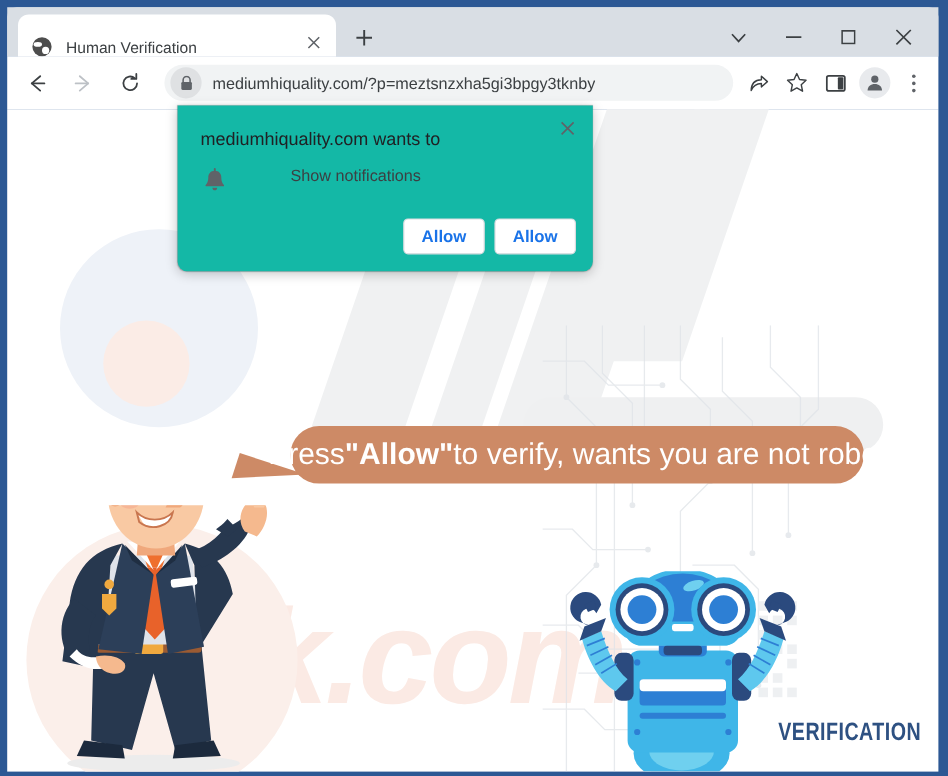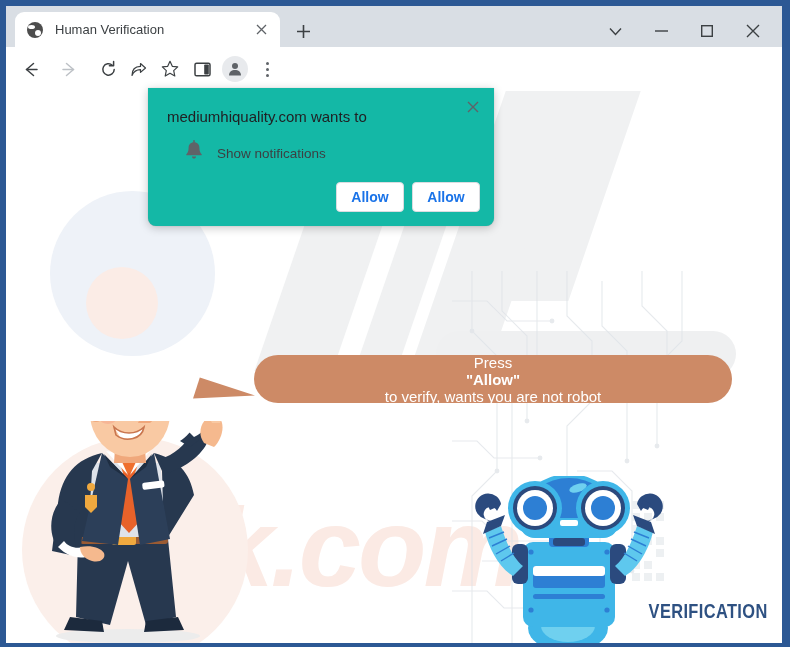--- a/index.html
+++ b/index.html
@@ -27,21 +27,21 @@
   
   .tabstrip {
     position: absolute; left: 6px; top: 6px; width: 776px; height: 41px;
     background: #d9dee4;
     border-top-left-radius: 8px; border-top-right-radius: 8px;
   }
   .tab {
     position: absolute; left: 9px; top: 6px; width: 265px; height: 35px;
     background: #ffffff;
     border-top-left-radius: 9px; border-top-right-radius: 9px;
-    display: flex; align-items: center;
+    display: flex; align-items: flex-end;
   }
   .tab-favicon {
     width: 16px; height: 16px; margin-left: 12px; flex: none;
     position: relative;
   }
   .globe {
     width: 16px; height: 16px; border-radius: 50%;
     background: #4d4d4d;
     position: relative; overflow: hidden;
   }
@@ -164,28 +164,27 @@
     background: #eef2f8;
   }
   .pink-circle-top {
     position: absolute; left: 80px; top: 176px;
     width: 72px; height: 72px; border-radius: 50%;
     background: #fbece6;
   }
 
   
   .bubble {
-    position: absolute; left: 248px; top: 264px;
+    position: absolute; left: 236px; top: 264px;
     width: 478px; height: 48px;
     background: #cd8a66;
     border-radius: 24px;
     display: flex; align-items: center; justify-content: center;
-    color: #ffffff; font-size: 15px;
+    color: #ffffff; font-size: 25px;
     white-space: nowrap;
-    flex-direction: column;
   }
   .bubble b { font-weight: bold; }
   .bubble-tail {
     position: absolute; left: 189px; top: 295px;
     width: 0; height: 0;
     border-left: 0 solid transparent;
     border-top: 22px solid #cd8a66;
     border-right: 58px solid transparent;
     transform: rotate(18deg);
   }
@@ -200,22 +199,22 @@
   }
   .dialog-close {
     position: absolute; right: 10px; top: 8px; width: 22px; height: 22px;
     display: flex; align-items: center; justify-content: center;
   }
   .dialog-title {
     position: absolute; left: 19px; top: 20px;
     font-size: 15px; color: #202124;
   }
   .dialog-row {
-    position: absolute; left: 35px; top: 51px;
-    display: flex; align-items: flex-end;
+    position: absolute; left: 20px; top: 51px;
+    display: flex; align-items: flex-start; gap: 40px;
   }
   .bell { width: 22px; height: 22px; flex: none; }
   .dialog-perm {
     margin-left: 12px; font-size: 13.5px; color: #3c4043;
   }
   .dialog-buttons {
     position: absolute; right: 14px; bottom: 14px;
     display: flex; gap: 8px;
   }
   .dbtn {
@@ -309,20 +308,29 @@
       </svg>
     </div>
 
     <div class="navbtn">
       <svg width="19" height="19" viewBox="0 0 19 19">
         <path d="M15.2 9.5 A5.7 5.7 0 1 1 13.3 5.2" stroke="#3c4043" stroke-width="1.5" fill="none" stroke-linecap="round"></path>
         <path d="M14.6 1.6 L14.6 5.8 L10.4 5.8" stroke="#3c4043" stroke-width="1.5" fill="none" stroke-linecap="round" stroke-linejoin="round"></path>
       </svg>
     </div>
 
+    <div class="omnibox">
+      <div class="lock-wrap">
+        <svg width="11" height="13" viewBox="0 0 11 13">
+          <path d="M2.6 5.5 L2.6 3.6 A2.9 2.9 0 0 1 8.4 3.6 L8.4 5.5" stroke="#5f6368" stroke-width="1.3" fill="none"></path>
+          <rect x="1.1" y="5.3" width="8.8" height="6.6" rx="1.1" fill="#5f6368"></rect>
+        </svg>
+      </div>
+      <div class="url" title="mediumhiquality.com/?p=meztsnzxha5gi3bpgy3tknby">mediumhiquality.com/?p=meztsnzxha5gi3bpgy3tknby</div>
+    </div>
 
     <div class="tb-icon">
       <svg width="17" height="17" viewBox="0 0 17 17">
         <path d="M2 14.5 C2 8 6 5.5 10.5 5.4 L10.5 2.5 L15.5 7 L10.5 11.4 L10.5 8.6 C6.5 8.6 3.6 10.5 2 14.5 Z" stroke="#3c4043" stroke-width="1.2" fill="none" stroke-linejoin="round"></path>
       </svg>
     </div>
 
     <div class="tb-icon">
       <svg width="18" height="18" viewBox="0 0 18 18">
         <path d="M9 1.3 L11.3 6.3 L16.7 6.9 L12.7 10.6 L13.8 16 L9 13.3 L4.2 16 L5.3 10.6 L1.3 6.9 L6.7 6.3 Z" stroke="#3c4043" stroke-width="1.2" fill="none" stroke-linejoin="round"></path>

